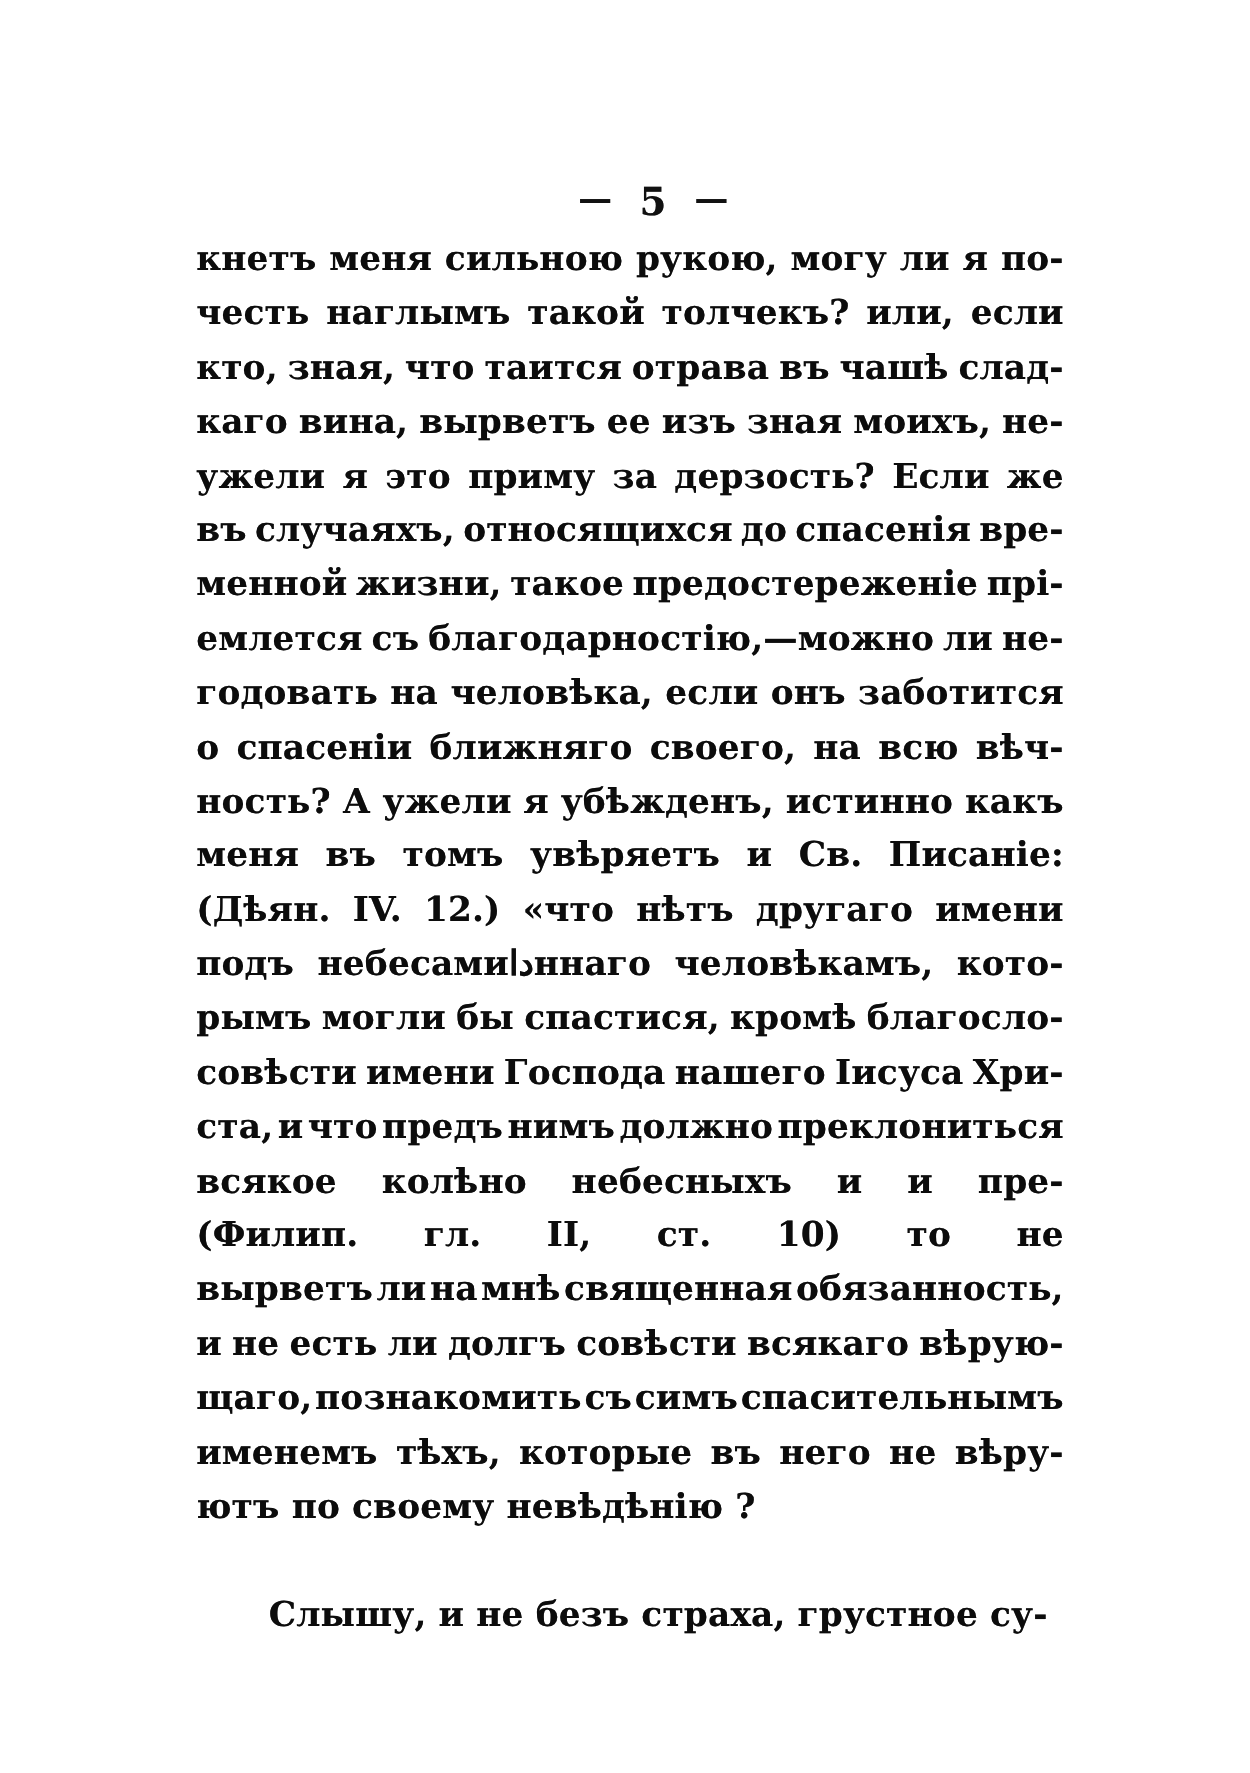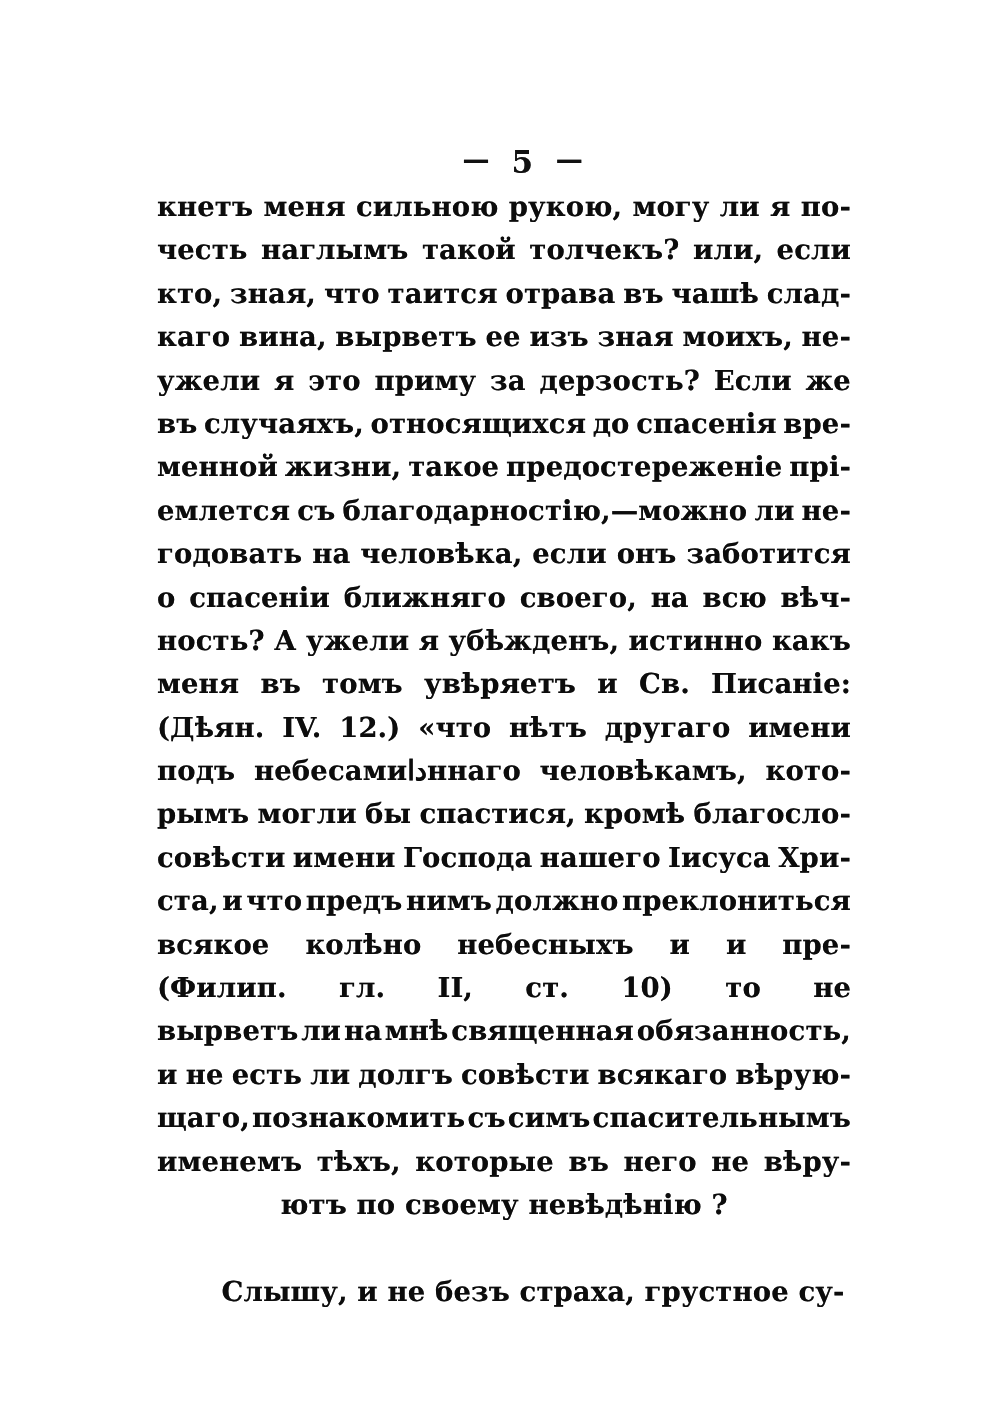--- a/index.html
+++ b/index.html
@@ -72,21 +72,21 @@
     justify-content: space-between;
     white-space: pre;
   }
   .line.j > .w {
     white-space: pre;
     flex: 0 0 auto;
   }
 
   
   .line.r {
-    text-align: center;
+    text-align: left;
   }
 
   
   .line.indent {
     padding-left: 58px;
   }
 
   
   .textblock, .folio {
     text-shadow: 0 0 0.4px rgba(0,0,0,0.55);

